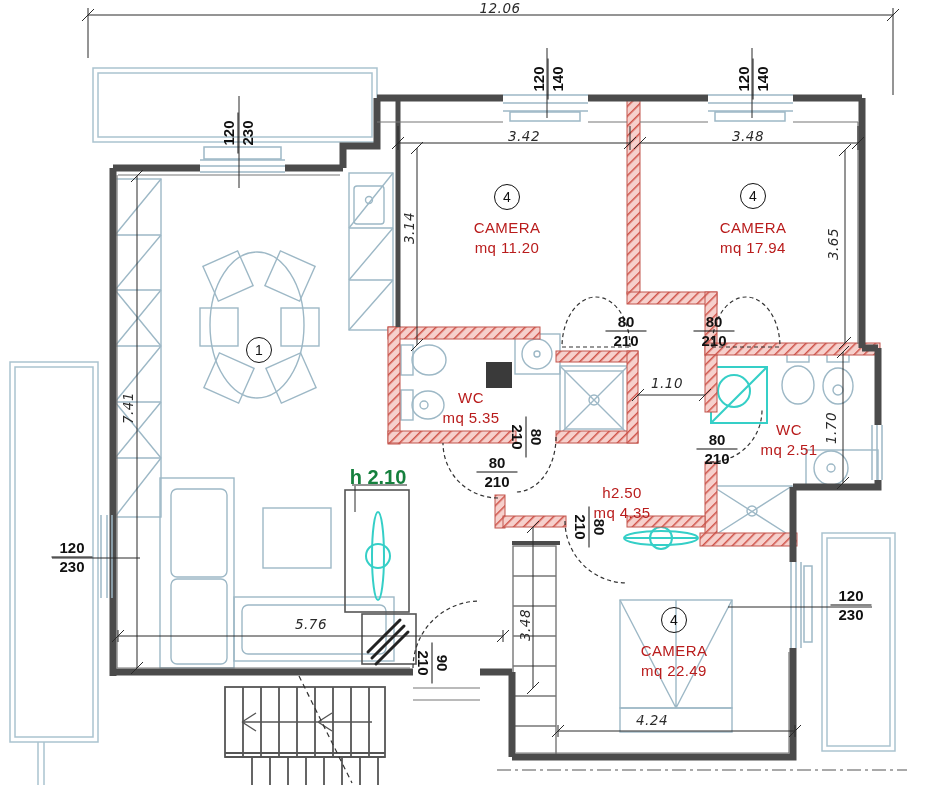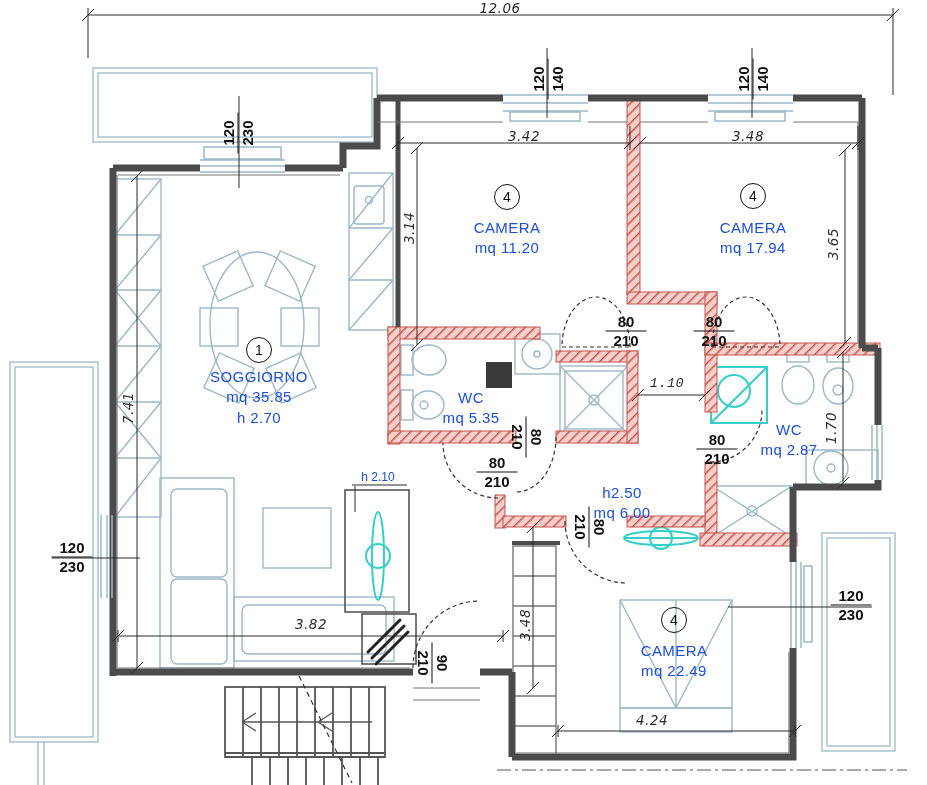--- a/index.html
+++ b/index.html
@@ -6,26 +6,26 @@
   .stage{position:relative;width:927px;height:785px;background:#fff;outline:1px solid #cfcfcf;
          font-family:"Liberation Sans", sans-serif;overflow:hidden;}
   .stage svg{position:absolute;left:0;top:0;}
   .lbl{position:absolute;transform:translate(-50%,-50%);white-space:nowrap;color:#111;}
   .lbl.rotN{transform:translate(-50%,-50%) rotate(-90deg);}
   .lbl.rotP{transform:translate(-50%,-50%) rotate(90deg);}
   .dim{font-family:"DejaVu Sans", sans-serif;font-style:italic;font-size:13.5px;color:#2b2b2b;letter-spacing:.5px;}
   .frac{display:inline-flex;flex-direction:column;align-items:center;line-height:1;
         font-weight:bold;font-size:15px;color:#111;}
   .frac .bar{height:0;border-top:1.7px solid #111;width:calc(100% + 16px);margin:1.5px 0;}
-  .room{text-align:center;font-size:15px;letter-spacing:.4px;color:#1d4ed8;line-height:1.35;}
+  .room{text-align:center;font-size:15px;letter-spacing:.4px;color:#b91c1c;line-height:1.35;}
   .room .area{font-size:15px;}
   .circ{width:24px;height:24px;border:1.5px solid #111;border-radius:50%;
         display:flex;align-items:center;justify-content:center;
         font-size:14px;font-weight:500;color:#111;background:transparent;}
-  .note{font-weight:normal;font-size:12px;color:#1d4ed8;}
+  .note{font-weight:bold;font-size:20px;color:#15803d;}
 </style>
 </head>
 <body>
 
 <div class="stage">
 
   <svg width="927" height="785" viewBox="0 0 927 785" aria-hidden="true">
     <defs>
       <pattern id="redhatch" width="7" height="7" patternUnits="userSpaceOnUse" patternTransform="rotate(45)">
         <rect width="7" height="7" fill="#f6d0cc"></rect>
@@ -217,23 +217,23 @@
       <path d="M497,770 H907" stroke="#555" stroke-width="1.2" stroke-dasharray="14 4 3 4"></path>
     </g>
   </svg>
 
   <div class="lbl dim" style="left:500px;top:8px;"><span>12.06</span></div>
   <div class="lbl dim" style="left:524px;top:136px;"><span>3.42</span></div>
   <div class="lbl dim" style="left:748px;top:136px;"><span>3.48</span></div>
   <div class="lbl dim rotN" style="left:409px;top:228px;"><span>3.14</span></div>
   <div class="lbl dim rotN" style="left:833px;top:244px;"><span>3.65</span></div>
   <div class="lbl dim rotN" style="left:128px;top:408px;"><span>7.41</span></div>
-  <div class="lbl dim" style="left:667px;top:383px;font-family:Liberation Mono, monospace;"><span>1.10</span></div>
+  <div class="lbl dim" style="left:667px;top:383px;"><span>1.10</span></div>
   <div class="lbl dim rotN" style="left:831px;top:428px;"><span>1.70</span></div>
-  <div class="lbl dim" style="left:311px;top:624px;"><span>3.82</span></div>
+  <div class="lbl dim" style="left:311px;top:624px;"><span>5.76</span></div>
   <div class="lbl dim rotN" style="left:525px;top:625px;"><span>3.48</span></div>
   <div class="lbl dim" style="left:652px;top:720px;text-align:center;"><span>4.24</span></div>
 
   <div class="lbl rotN" style="left:547px;top:79px;">
     <span class="frac">
         <span>120</span>
         <span class="bar"></span>
         <span>140</span>
       </span></div>
   <div class="lbl rotN" style="left:752px;top:79px;">
@@ -302,25 +302,20 @@
         <span>90</span>
         <span class="bar"></span>
         <span>210</span>
       </span></div>
 
   <div class="lbl note" style="left:378px;top:477px;"><span>h 2.10</span></div>
 
   <div class="lbl" style="left:259px;top:350px;">
       <span class="circ">1</span>
     </div>
-  <div class="lbl room" style="left:259px;top:397px;">
-    <div>SOGGIORNO</div>
-    <div class="area">mq 35.85</div>
-    <div class="area">h 2.70</div>
-  </div>
 
   <div class="lbl" style="left:507px;top:197px;">
       <span class="circ">4</span>
     </div>
   <div class="lbl room" style="left:507px;top:238px;">
     <div>CAMERA</div>
     <div class="area">mq 11.20</div>
   </div>
 
   <div class="lbl" style="left:753px;top:196px;">
@@ -339,21 +334,21 @@
     <div class="area">mq 22.49</div>
   </div>
 
   <div class="lbl room" style="left:471px;top:408px;">
     <div>WC</div>
     <div class="area">mq 5.35</div>
   </div>
 
   <div class="lbl room" style="left:789px;top:440px;">
     <div>WC</div>
-    <div class="area">mq 2.87</div>
+    <div class="area">mq 2.51</div>
   </div>
 
   <div class="lbl room" style="left:622px;top:477px;margin-top:26px;">
     <div>h2.50</div>
-    <div class="area">mq 6.00</div>
+    <div class="area">mq 4.35</div>
   </div>
 
 </div>
 
 </body></html>

